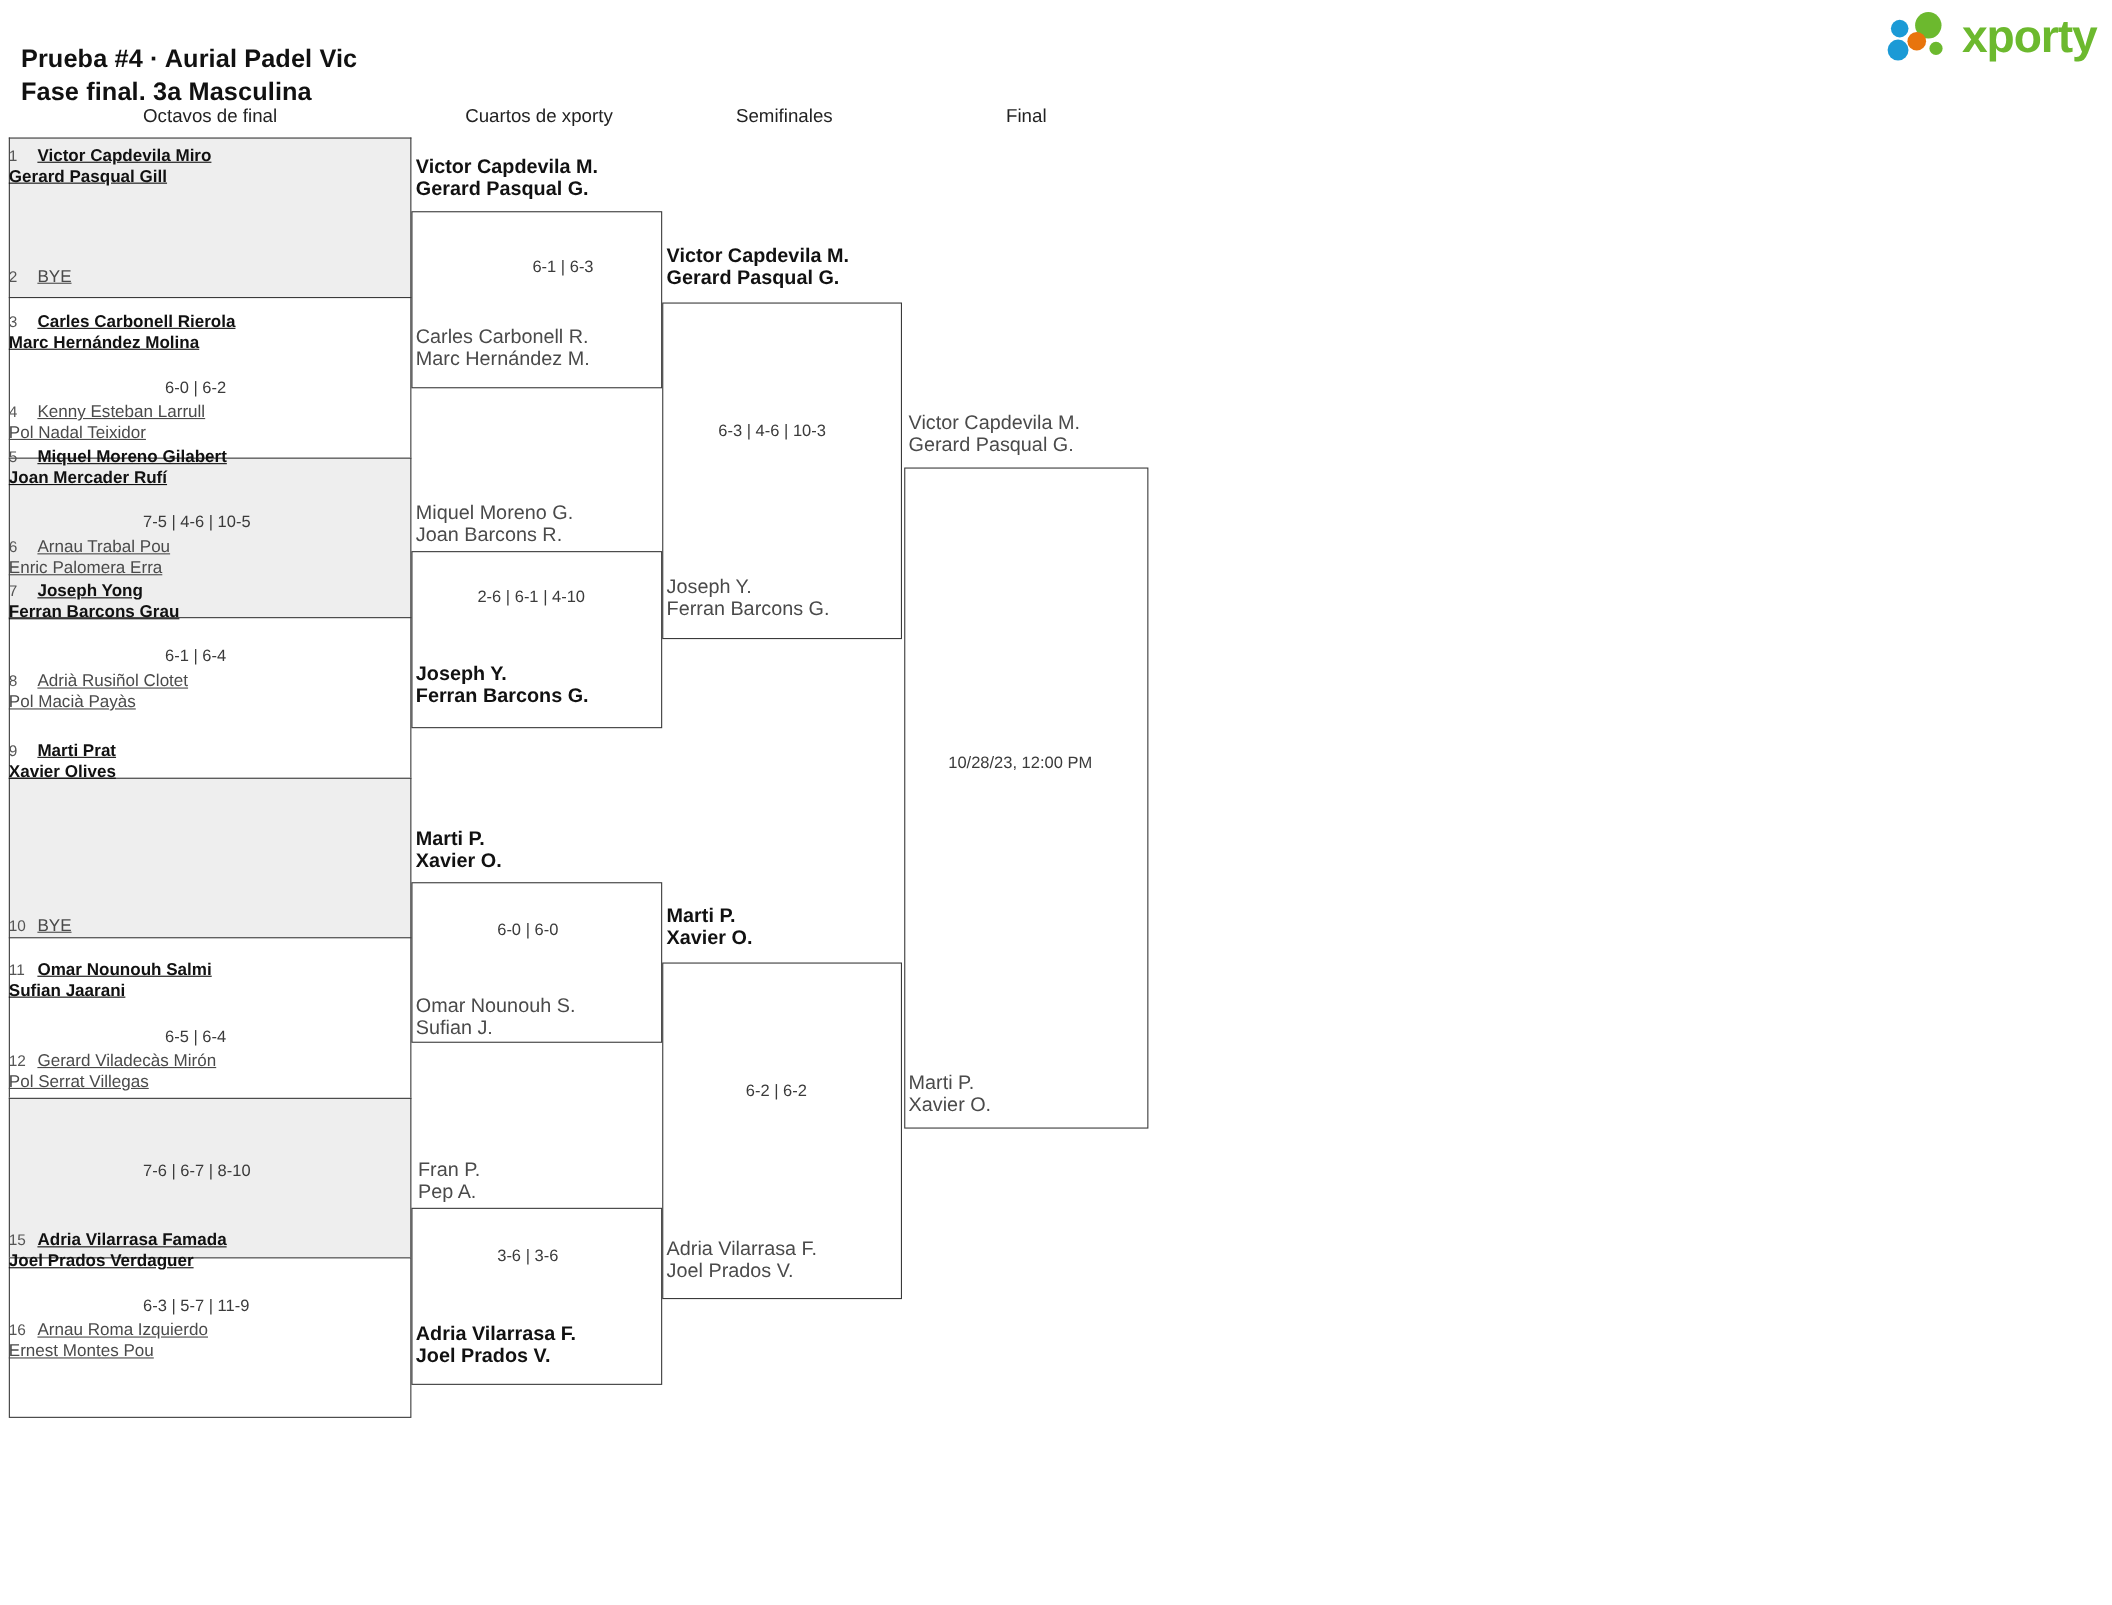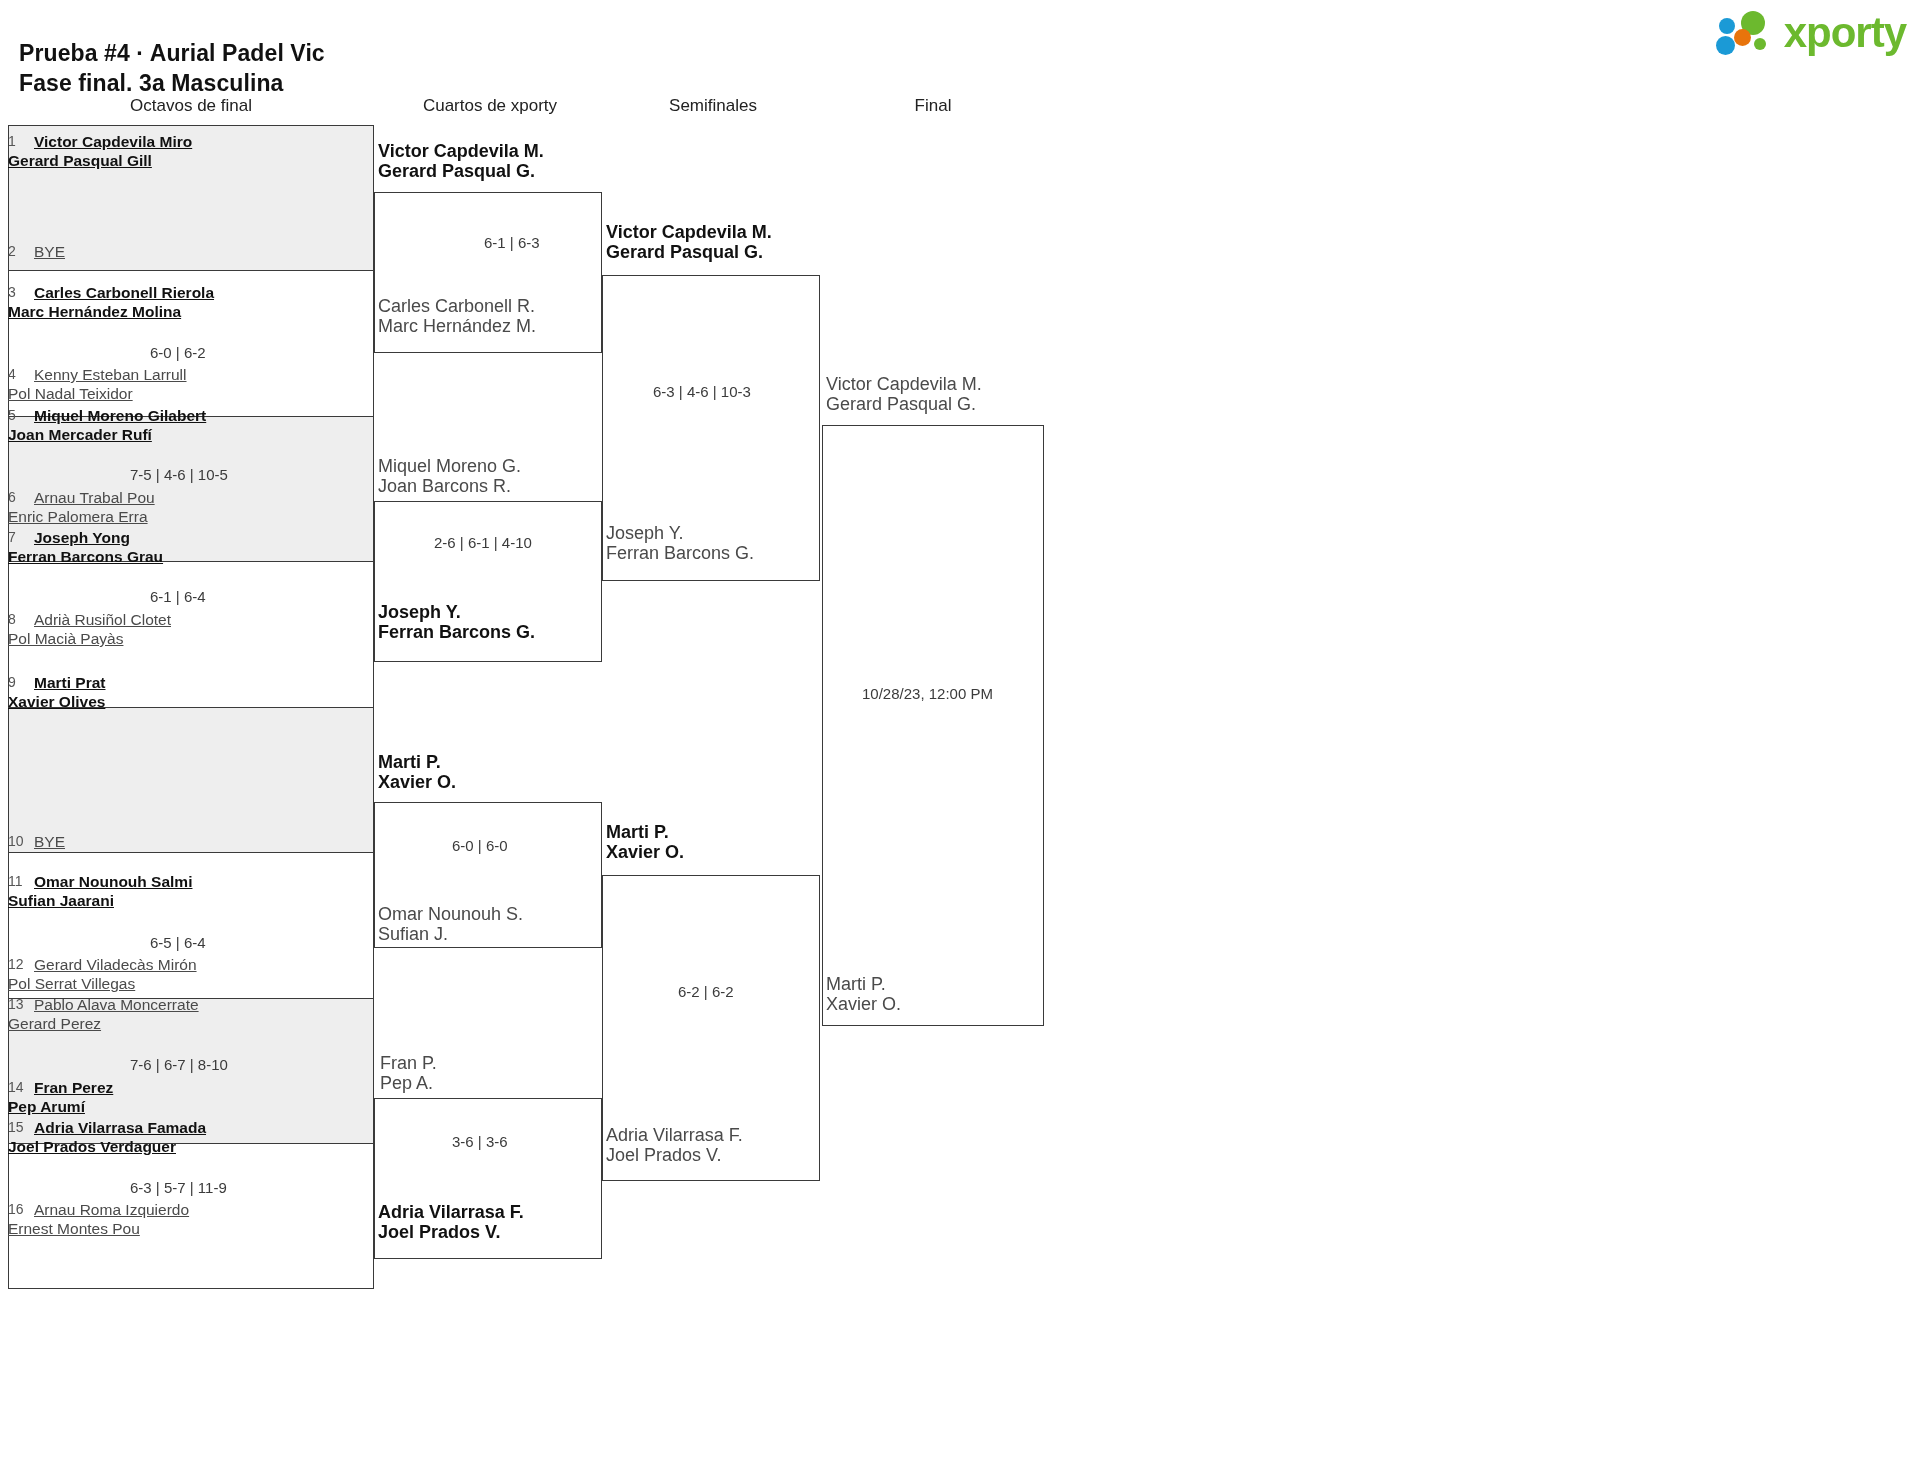--- a/index.html
+++ b/index.html
@@ -199,35 +199,21 @@
   </div>
   <div class="score" style="left:150px; top:933px;">6-5 | 6-4</div>
   <div class="team loser" style="top:955px;">
     <span class="num">12</span>
     <span class="names">
       <span>Gerard Viladecàs Mirón</span><br>
       <span>Pol Serrat Villegas</span>
     </span>
   </div>
 
-  <div class="team loser" style="top:995px;">
-    <span class="num">13</span>
-    <span class="names">
-      <span>Pablo Alava Moncerrate</span><br>
-      <span>Gerard Perez</span>
-    </span>
-  </div>
   <div class="score" style="left:130px; top:1055px;">7-6 | 6-7 | 8-10</div>
-  <div class="team winner" style="top:1078px;">
-    <span class="num">14</span>
-    <span class="names">
-      <span>Fran Perez</span><br>
-      <span>Pep Arumí</span>
-    </span>
-  </div>
 
   <div class="team winner" style="top:1118px;">
     <span class="num">15</span>
     <span class="names">
       <span>Adria Vilarrasa Famada</span><br>
       <span>Joel Prados Verdaguer</span>
     </span>
   </div>
   <div class="score" style="left:130px; top:1178px;">6-3 | 5-7 | 11-9</div>
   <div class="team loser" style="top:1200px;">

